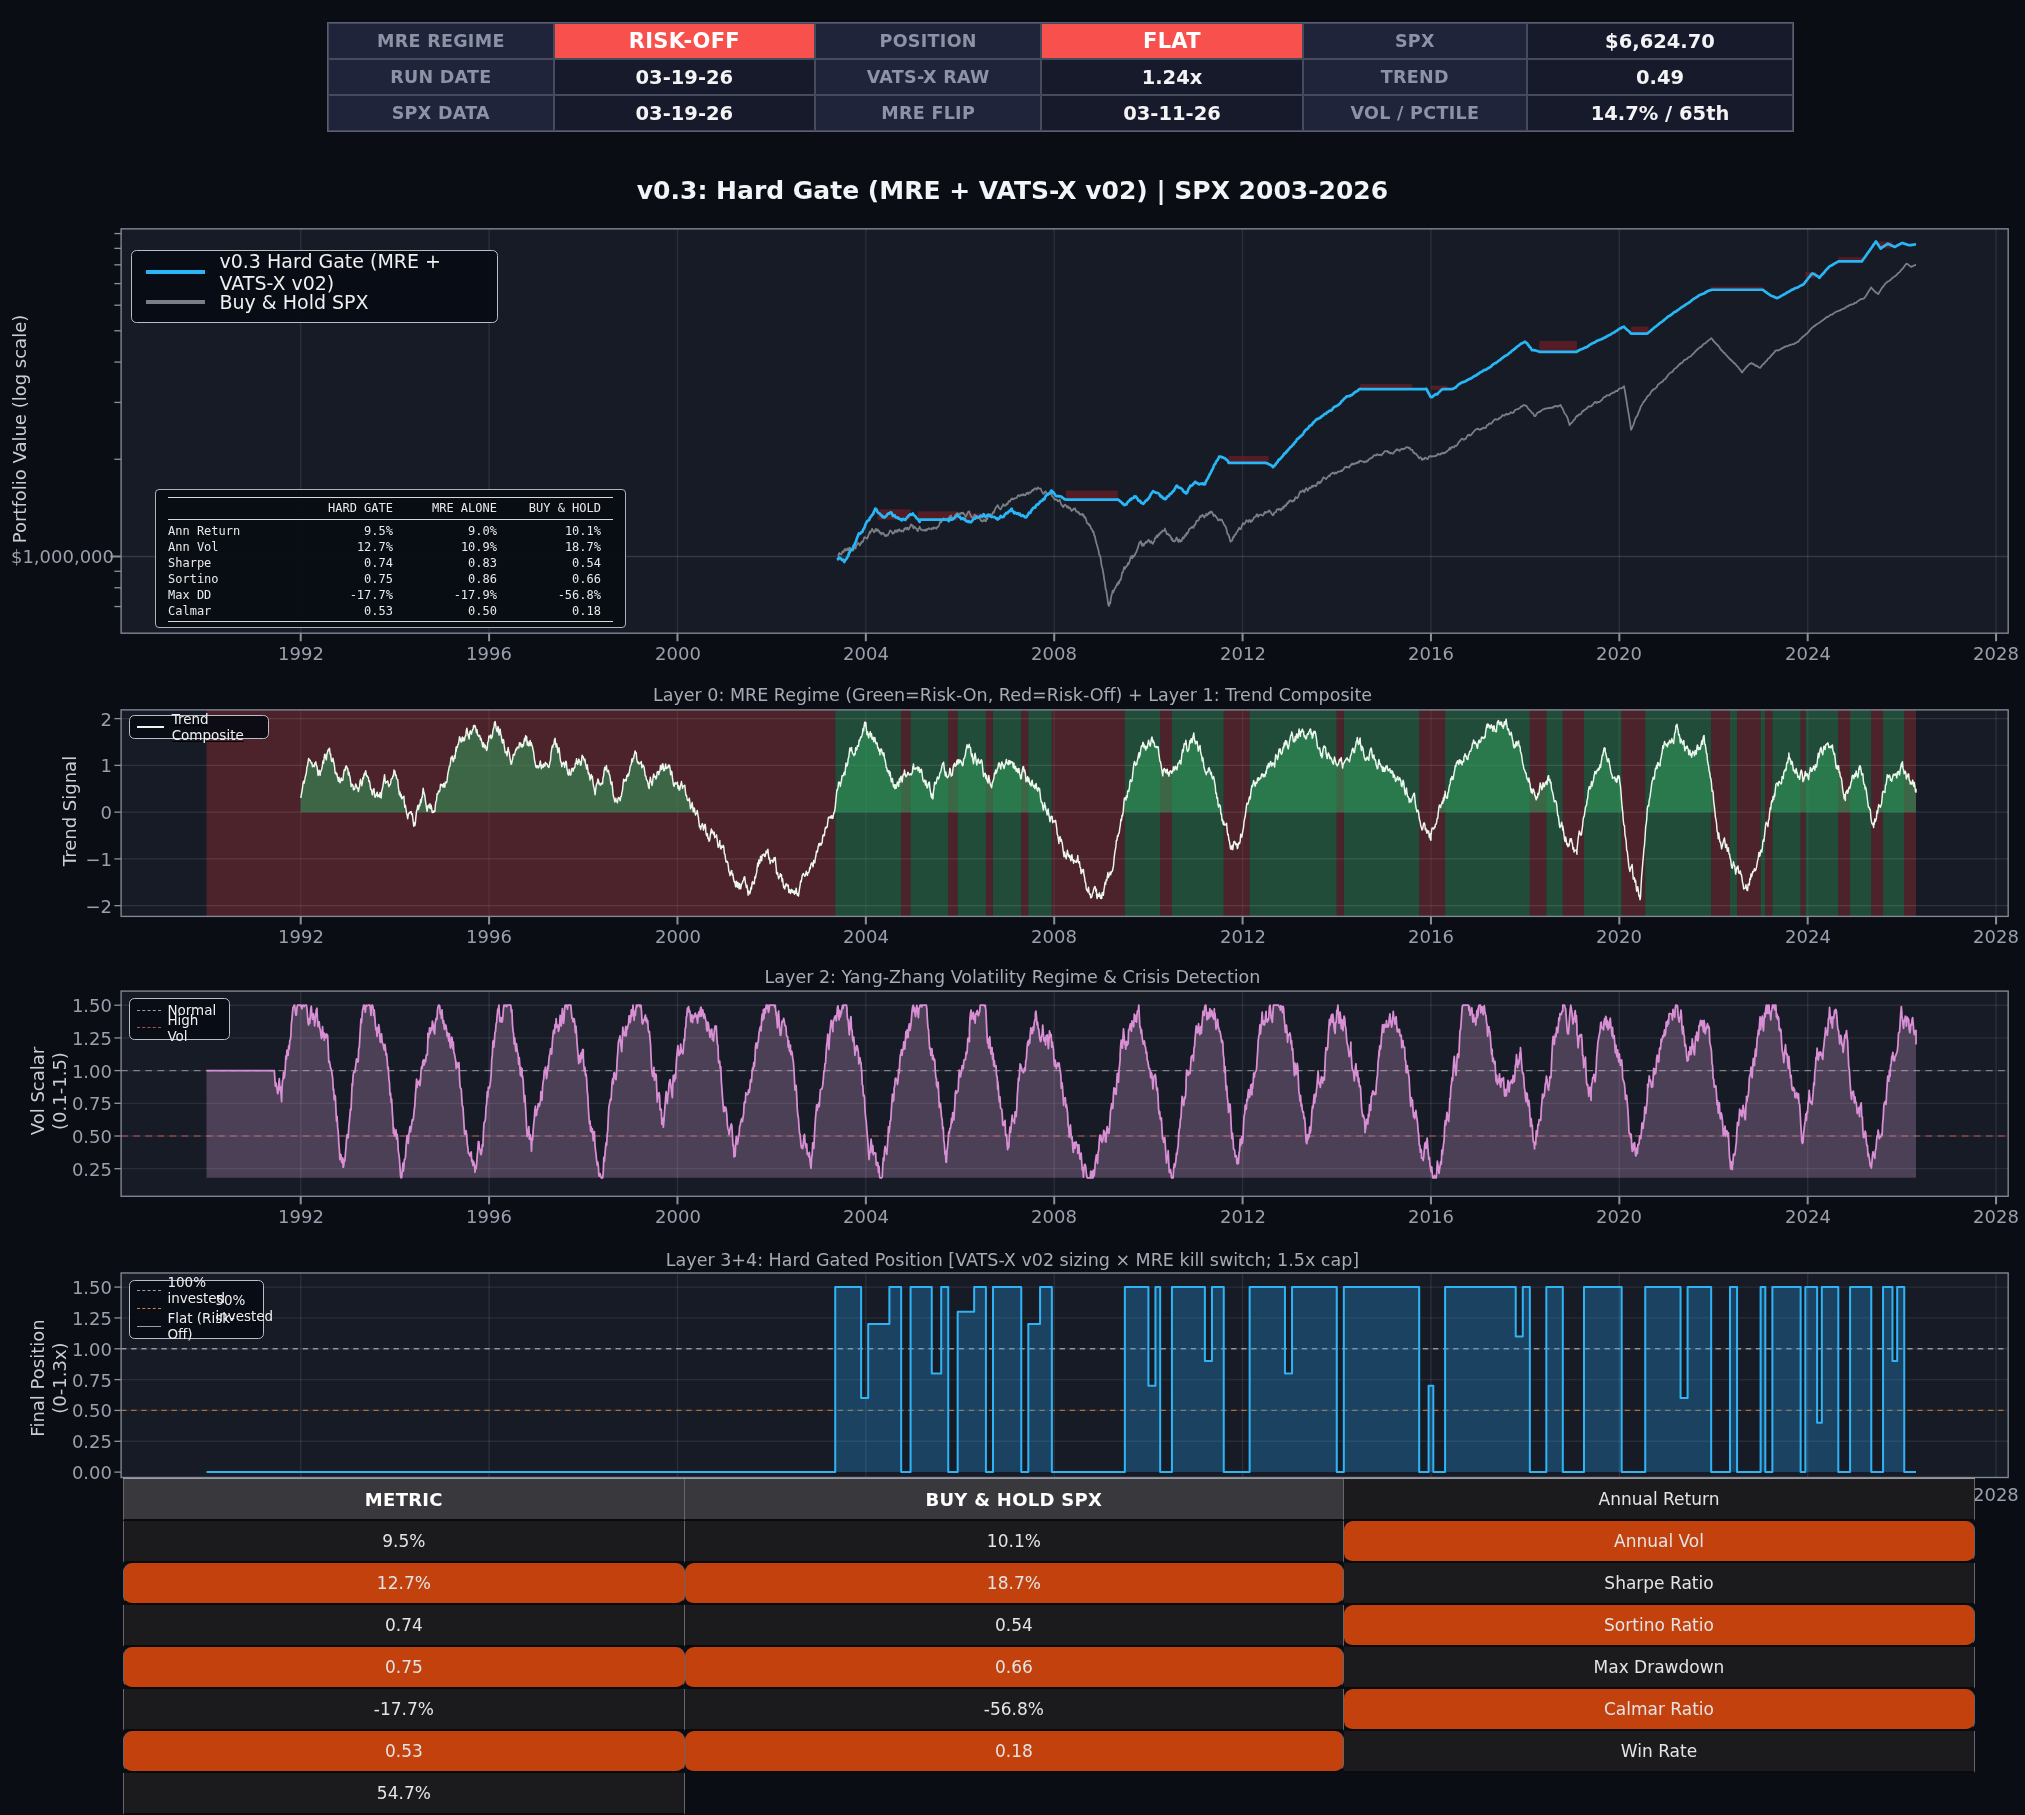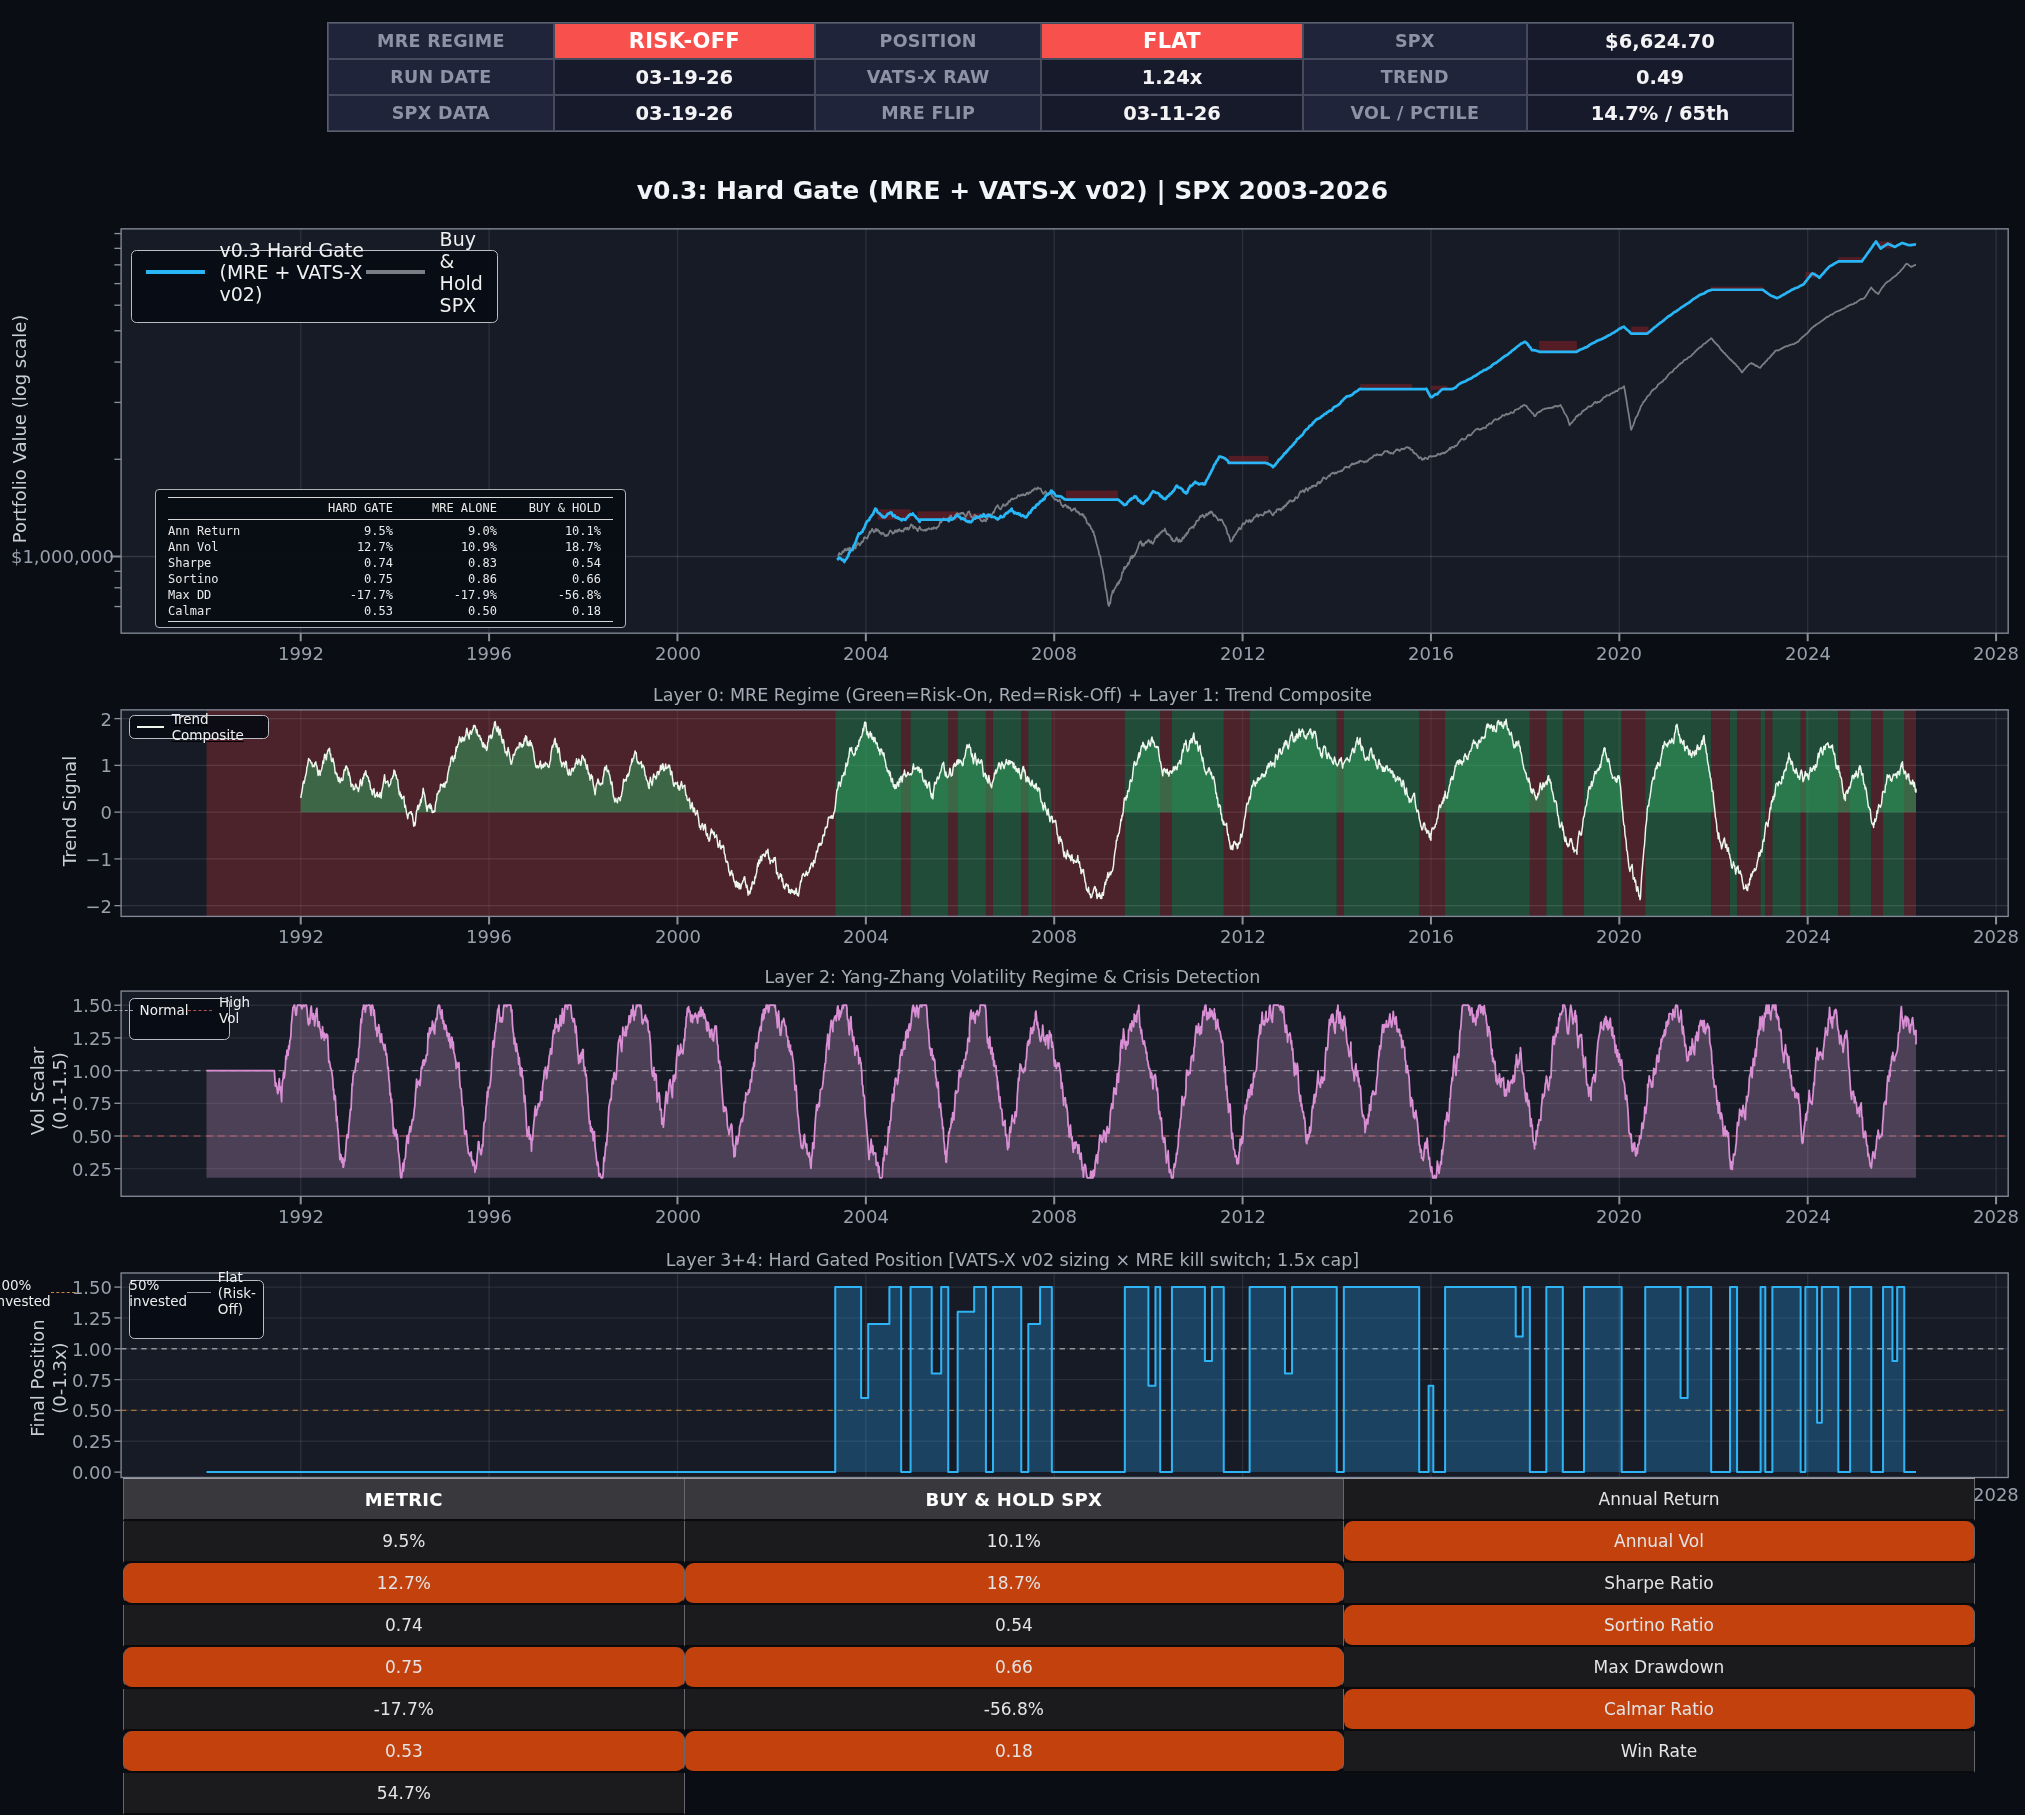--- a/index.html
+++ b/index.html
@@ -22,21 +22,21 @@
   .chart-title-main{color:#f2f4f7;font-size:25px;font-weight:bold;text-align:center;width:100%;}
   .chart-title-sub{color:#a6abb5;font-size:17.5px;text-align:center;width:100%;}
   .tick-label{color:#99a0ac;font-size:18px;}
   .xtick{transform:translateX(-50%);}
   .ytick{text-align:right;transform:translateY(-50%);}
   .ylabel{color:#c9ced6;font-size:18px;white-space:pre-line;text-align:center;
     transform:translate(-50%,-50%) rotate(-90deg);line-height:21.5px;}
 
   
   .legend{background:rgba(8,11,18,0.92);border:1.3px solid #b9bdc4;border-radius:5.4px;
-    box-sizing:border-box;display:flex;flex-direction:row;justify-content:center;}
+    box-sizing:border-box;display:flex;flex-direction:column;justify-content:center;}
   .legend-item{display:flex;align-items:center;}
   .legend-swatch{display:inline-block;flex:none;}
 
   
   #stats-box{left:155px;top:489px;width:471px;height:139px;background:rgba(8,11,18,0.93);
     border:1.3px solid #aeb2b9;border-radius:4px;box-sizing:border-box;
     font-family:"DejaVu Sans Mono","Liberation Mono",monospace;font-size:12px;color:#e9e9e9;
     padding:4px 12px;}
   .stats-row{display:flex;line-height:16px;}
   .stats-row .c0{width:121px;text-align:left;}

